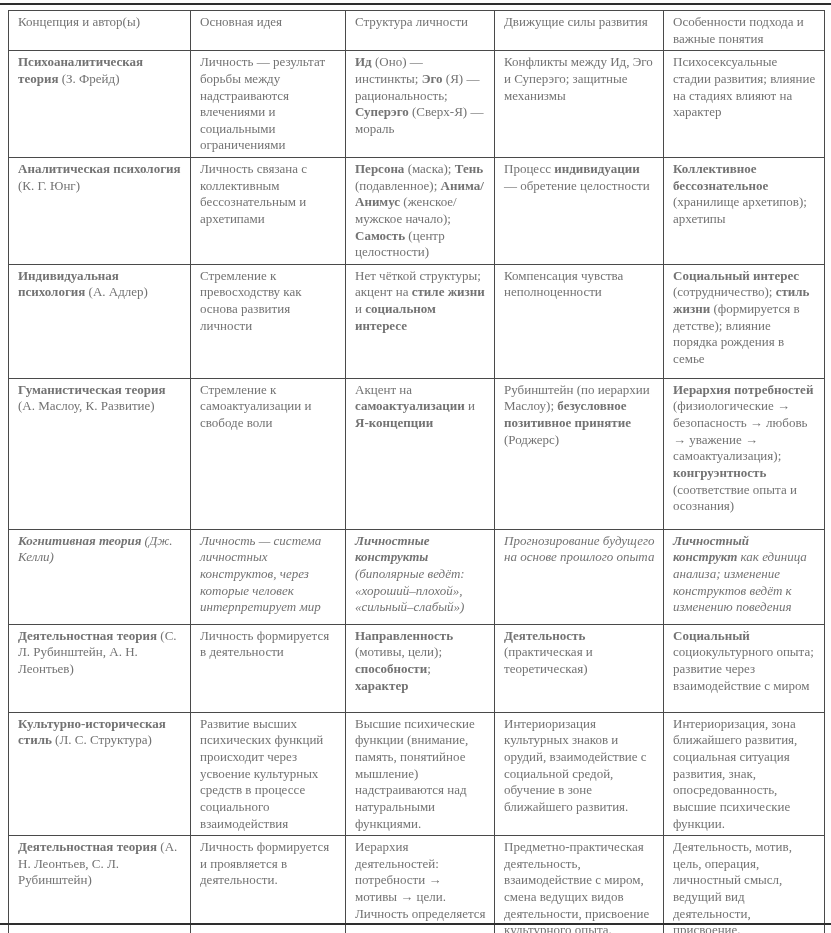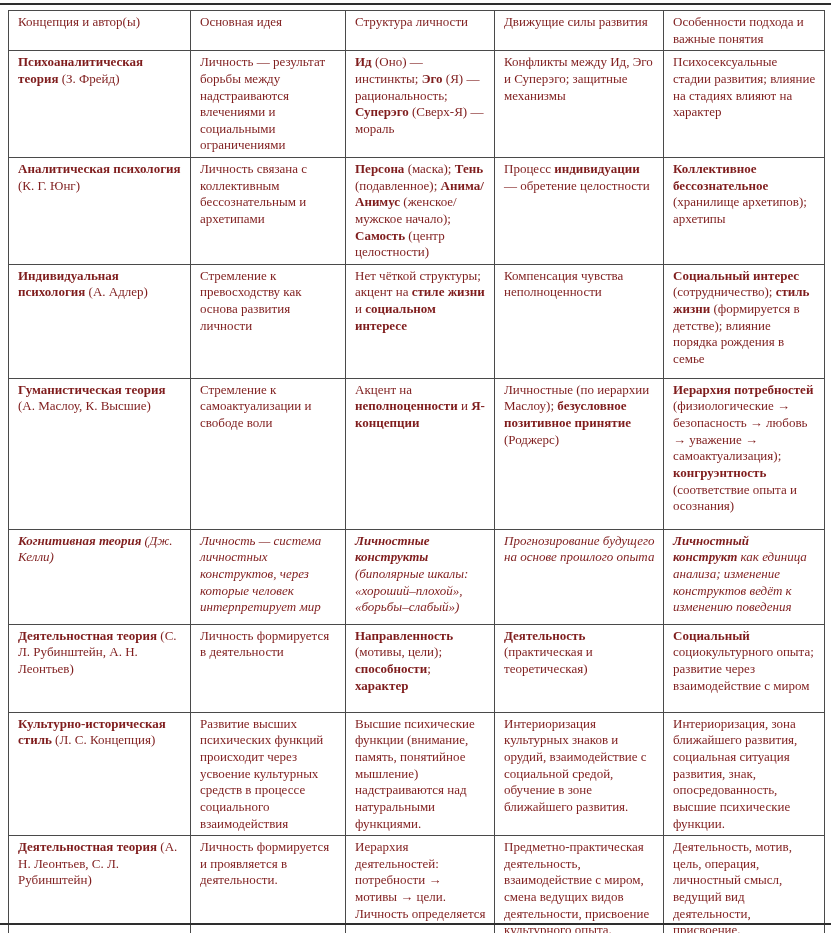--- a/index.html
+++ b/index.html
@@ -6,21 +6,21 @@
     margin: 0;
     padding: 0;
     background: #ffffff;
   }
   .page {
     position: relative;
     width: 816px;
     height: 933px;
     background: #ffffff;
     font-family: "Liberation Serif", "DejaVu Serif", serif;
-    color: #7f1d1d;
+    color: #737373;
   }
   .rule {
     position: absolute;
     left: 0;
     width: 831px;
     height: 2px;
     background: #2e2e2e;
   }
   .rule-top { top: 3px; }
   .rule-bottom { top: 923px; }
@@ -90,42 +90,42 @@
           <td><b>Коллективное бессознательное</b><span> (хранилище архетипов); архетипы</span></td>
         </tr>
         <tr style="height: 114px;">
           <td><b>Индивидуальная психология</b><span> (А. Адлер)</span></td>
           <td><span>Стремление к превосходству как основа развития личности</span></td>
           <td><span>Нет чёткой структуры; акцент на </span><b>стиле жизни</b><span> и </span><b>социальном интересе</b></td>
           <td><span>Компенсация чувства неполноценности</span></td>
           <td><b>Социальный интерес</b><span> (сотрудничество); </span><b>стиль жизни</b><span> (формируется в детстве); влияние порядка рождения в семье</span></td>
         </tr>
         <tr style="height: 151px;">
-          <td><b>Гуманистическая теория</b><span> (А. Маслоу, К. Высшие)</span></td>
+          <td><b>Гуманистическая теория</b><span> (А. Маслоу, К. Развитие)</span></td>
           <td><span>Стремление к самоактуализации и свободе воли</span></td>
-          <td><span>Акцент на </span><b>неполноценности</b><span> и </span><b>Я-концепции</b></td>
-          <td><span>Личностные (по иерархии Маслоу); </span><b>безусловное позитивное принятие</b><span> (Роджерс)</span></td>
+          <td><span>Акцент на </span><b>самоактуализации</b><span> и </span><b>Я-концепции</b></td>
+          <td><span>Рубинштейн (по иерархии Маслоу); </span><b>безусловное позитивное принятие</b><span> (Роджерс)</span></td>
           <td><b>Иерархия потребностей</b><span> (физиологические → безопасность → любовь → уважение → самоактуализация); </span><b>конгруэнтность</b><span> (соответствие опыта и осознания)</span></td>
         </tr>
         <tr style="height: 95px; font-style: italic;">
           <td><b>Когнитивная теория</b><span> (Дж. Келли)</span></td>
           <td><span>Личность — система личностных конструктов, через которые человек интерпретирует мир</span></td>
-          <td><b>Личностные конструкты</b><span> (биполярные шкалы: «хороший–плохой», «борьбы–слабый»)</span></td>
+          <td><b>Личностные конструкты</b><span> (биполярные ведёт: «хороший–плохой», «сильный–слабый»)</span></td>
           <td><span>Прогнозирование будущего на основе прошлого опыта</span></td>
           <td><b>Личностный конструкт</b><span> как единица анализа; изменение конструктов ведёт к изменению поведения</span></td>
         </tr>
         <tr style="height: 88px;">
           <td><b>Деятельностная теория</b><span> (С. Л. Рубинштейн, А. Н. Леонтьев)</span></td>
           <td><span>Личность формируется в деятельности</span></td>
           <td><b>Направленность</b><span> (мотивы, цели); </span><b>способности</b><span>; </span><b>характер</b></td>
           <td><b>Деятельность</b><span> (практическая и теоретическая)</span></td>
           <td><b>Социальный</b><span> социокультурного опыта; развитие через взаимодействие с миром</span></td>
         </tr>
         <tr style="height: 117px;">
-          <td><b>Культурно-историческая стиль</b><span> (Л. С. Концепция)</span></td>
+          <td><b>Культурно-историческая стиль</b><span> (Л. С. Структура)</span></td>
           <td><span>Развитие высших психических функций происходит через усвоение культурных средств в процессе социального взаимодействия</span></td>
           <td><span>Высшие психические функции (внимание, память, понятийное мышление) надстраиваются над натуральными функциями.</span></td>
           <td><span>Интериоризация культурных знаков и орудий, взаимодействие с социальной средой, обучение в зоне ближайшего развития.</span></td>
           <td><span>Интериоризация, зона ближайшего развития, социальная ситуация развития, знак, опосредованность, высшие психические функции.</span></td>
         </tr>
         <tr style="height: 118px;">
           <td><b>Деятельностная теория</b><span> (А. Н. Леонтьев, С. Л. Рубинштейн)</span></td>
           <td><span>Личность формируется и проявляется в деятельности.</span></td>
           <td><span>Иерархия деятельностей: потребности → мотивы → цели. Личность определяется</span></td>
           <td><span>Предметно-практическая деятельность, взаимодействие с миром, смена ведущих видов деятельности, присвоение культурного опыта.</span></td>

